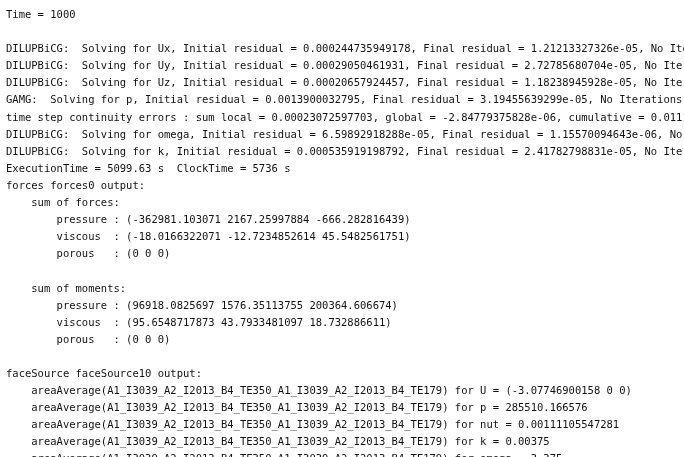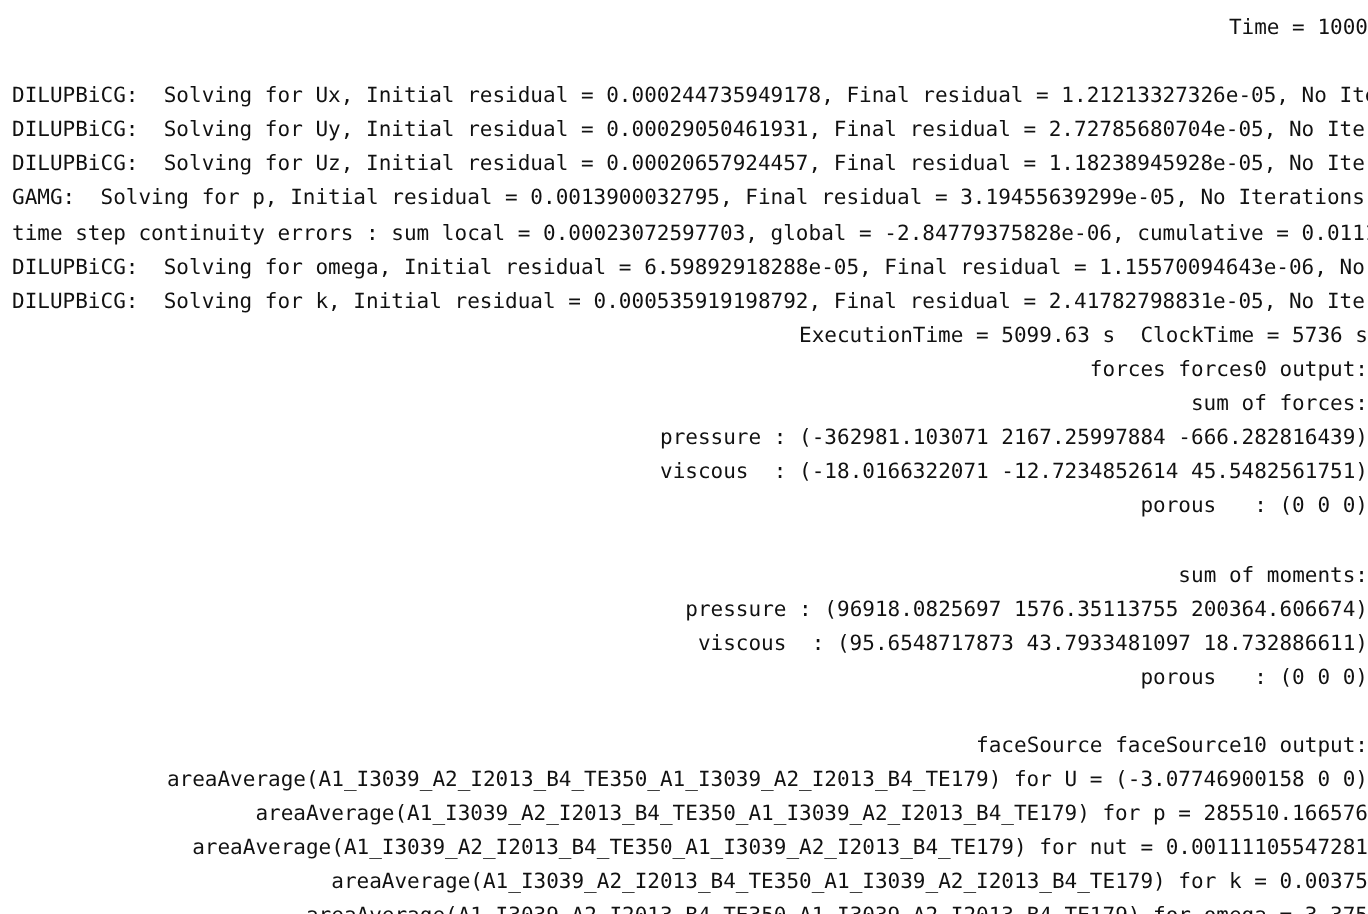--- a/index.html
+++ b/index.html
@@ -6,21 +6,20 @@
     margin: 0;
     padding: 0;
     background: #ffffff;
   }
   #page {
     width: 684px;
     height: 457px;
     background: #ffffff;
     overflow: hidden;
     position: relative;
-    text-align: right;
   }
   #log {
     font-family: "DejaVu Sans Mono", monospace;
     font-size: 10.5px;
     line-height: 17.1px;
     color: #111111;
     padding: 6px 0 0 6px;
     white-space: pre;
     letter-spacing: 0px;
   }

